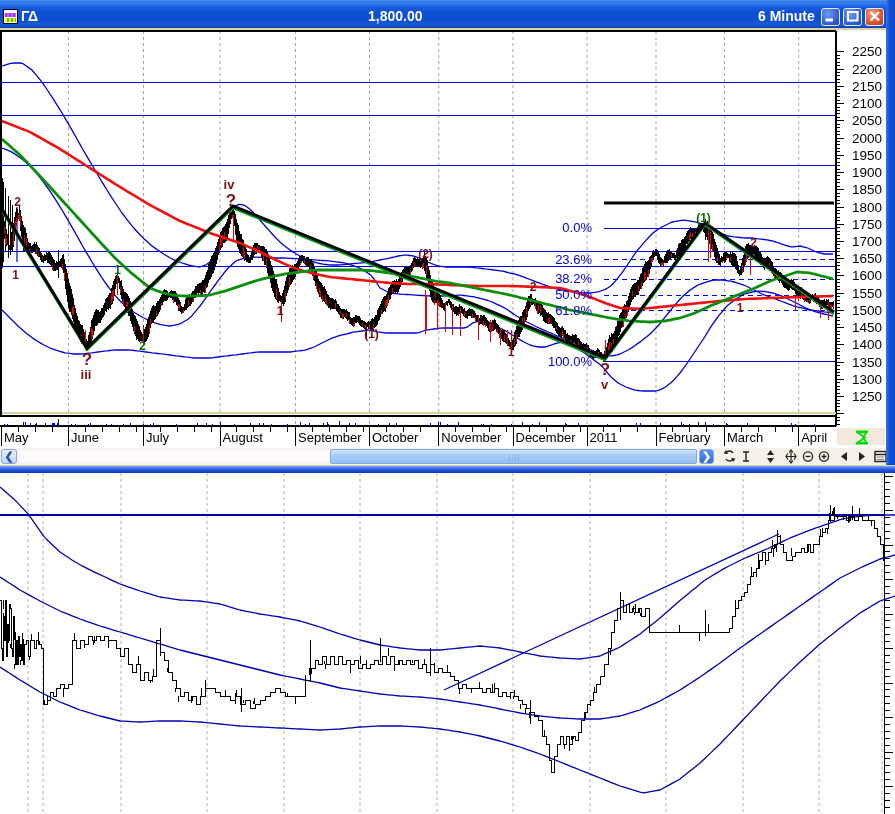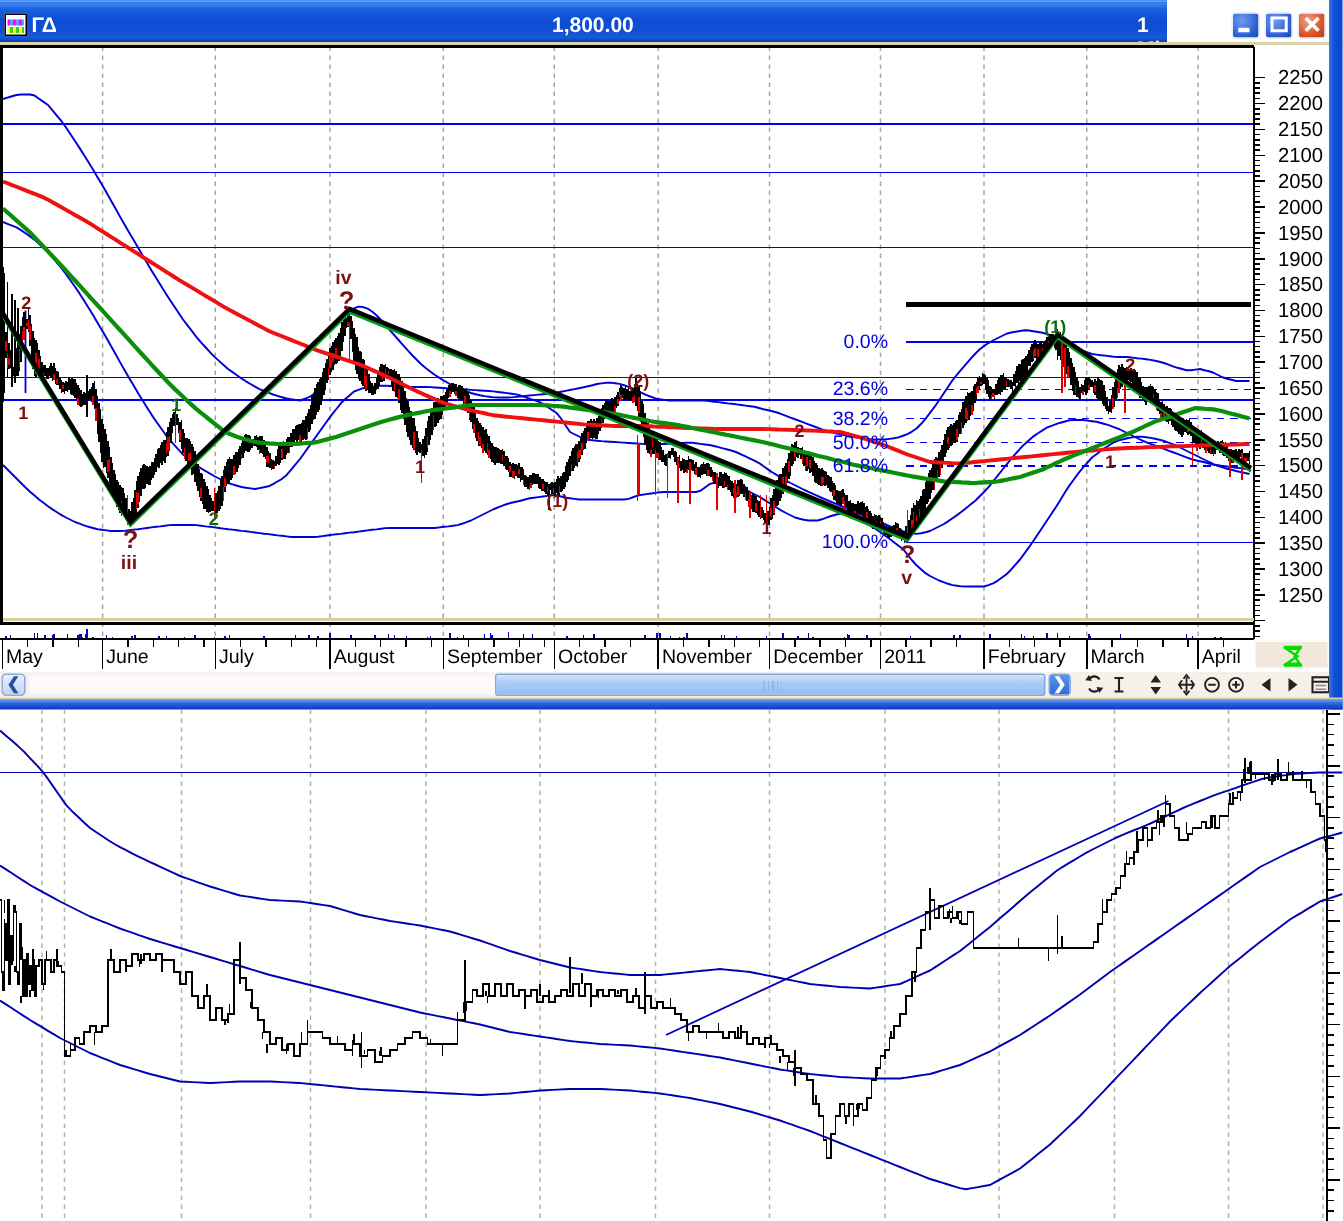--- a/index.html
+++ b/index.html
@@ -1,16 +1,16 @@
 <!DOCTYPE html>
 <html><head><meta charset="utf-8"><style>
 * { margin:0; padding:0; box-sizing:border-box; }
 body { width:895px; height:814px; position:relative; overflow:hidden; background:#fff;
   font-family:"Liberation Sans", sans-serif; }
-#titlebar { position:absolute; top:0; left:0; width:778px; height:28px;
+#titlebar { position:absolute; top:0; left:0; width:895px; height:28px;
   background:linear-gradient(180deg,#2b6ede 0%,#3c82f0 6%,#1a5fdd 20%,#0d4ed4 45%,#0d4ed4 70%,#1a5bd4 88%,#0a3faf 100%);
   border-top:1px solid #4a90f5; }
 #tb-icon { position:absolute; left:3px; top:8px; width:15px; height:15px; background:#fff; border:1px solid #000; }
 #tb-icon .r1 { position:absolute; left:1px; top:3px; width:11px; height:4px;
    background:repeating-linear-gradient(90deg,#ff00ff 0 2px,#6699ff 2px 4px); }
 #tb-icon .r2 { position:absolute; left:1px; top:8px; width:11px; height:4px;
    background:repeating-linear-gradient(90deg,#ffff00 0 2px,#33cc33 2px 4px); }
 .tbt { position:absolute; color:#fff; font-weight:bold; font-size:14px; top:7px; }
 .tbtn { position:absolute; top:7px; width:19px; height:18px; border-radius:3px;
   border:1.4px solid #e6eefc; color:#fff; font-weight:bold; text-align:center; }
@@ -40,21 +40,21 @@
 text { font-family:"Liberation Sans", sans-serif; }
 </style></head>
 <body>
 <div id="titlebar">
   <div id="tb-icon">
       <div class="r1"></div>
       <div class="r2"></div>
     </div>
   <div class="tbt" style="left:21px">ΓΔ</div>
   <div class="tbt" style="left:368px">1,800.00</div>
-  <div class="tbt" style="left:758px">1 Minute</div>
+  <div class="tbt" style="left:758px">6 Minute</div>
   <div class="tbtn b" style="left:821px"><svg width="16" height="15">
         <rect x="2.5" y="9.5" width="7.5" height="3" fill="#fff"></rect>
       </svg></div>
   <div class="tbtn b" style="left:843px"><svg width="16" height="15">
         <rect x="3" y="3" width="9.5" height="8.5" fill="none" stroke="#fff" stroke-width="2"></rect>
       </svg></div>
   <div class="tbtn r" style="left:865px"><svg width="16" height="15">
         <path d="M3.5 3 L12 11.5 M12 3 L3.5 11.5" stroke="#fff" stroke-width="2.4"></path>
       </svg></div>
 </div>

